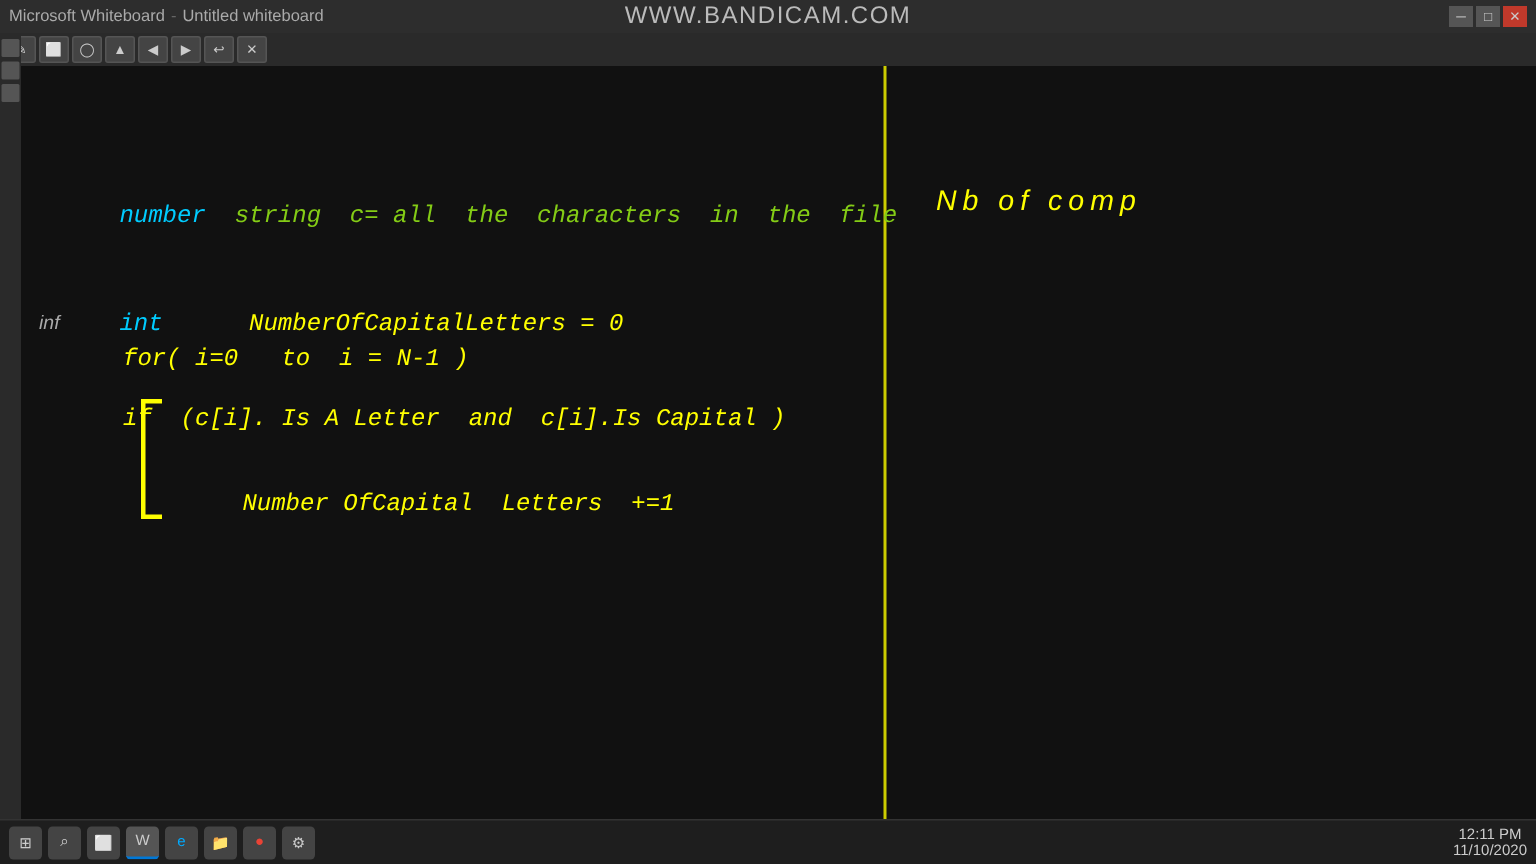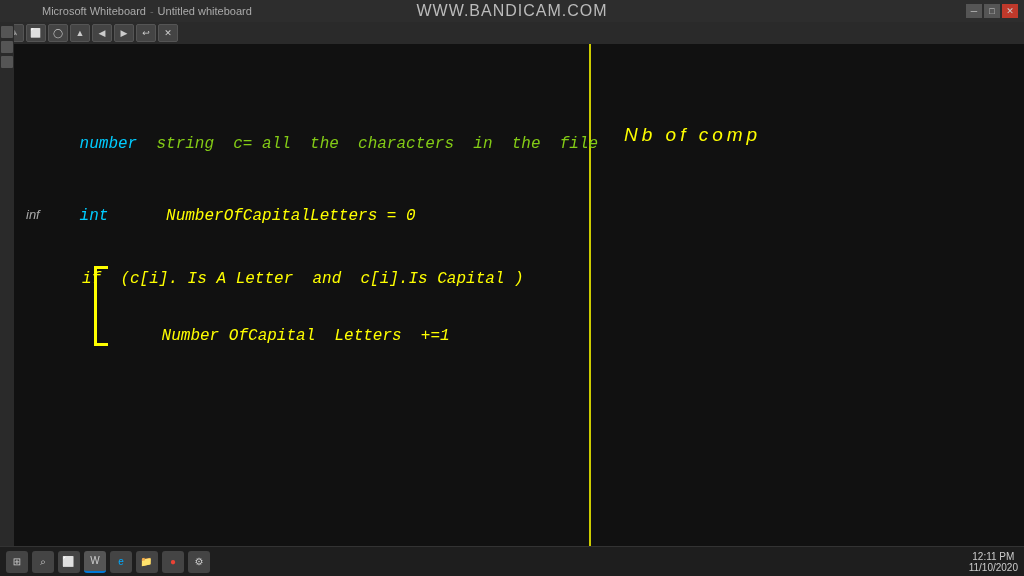--- a/index.html
+++ b/index.html
@@ -25,21 +25,20 @@
       position: absolute;
       top: 0;
       left: 0;
       z-index: 10;
     }
 
     #titlebar-left {
       display: flex;
       align-items: center;
       gap: 4px;
-      margin-left: 36px;
     }
 
     #titlebar-center {
       position: absolute;
       left: 50%;
       transform: translateX(-50%);
       color: #bbb;
       font-size: 11px;
       letter-spacing: 1px;
     }
@@ -329,20 +328,21 @@
 
 
     <div class="line" style="top:144px;left:8px;font-size:16px;font-style:italic;">
       <span style="color:#00ccff;">int   </span><span style="color:#ffff00;">   NumberOfCapitalLetters = 0</span>
     </div>
 
     <div class="inf-text">
       <span>inf</span>
     </div>
 
+    <div class="line line-for">for( i=0   to  i = N-1 )</div>
 
     <div class="bracket-v"></div>
     <div class="bracket-h1"></div>
     <div class="bracket-h2"></div>
 
     <div class="line line-if">if  (c[i]. Is A Letter  and  c[i].Is Capital )</div>
 
     <div class="line line-incr" style="top:264px;left:90px;color:#ffff00;font-size:16px;font-style:italic;">
       <span>Number OfCapital  Letters  +=1</span>
     </div>

